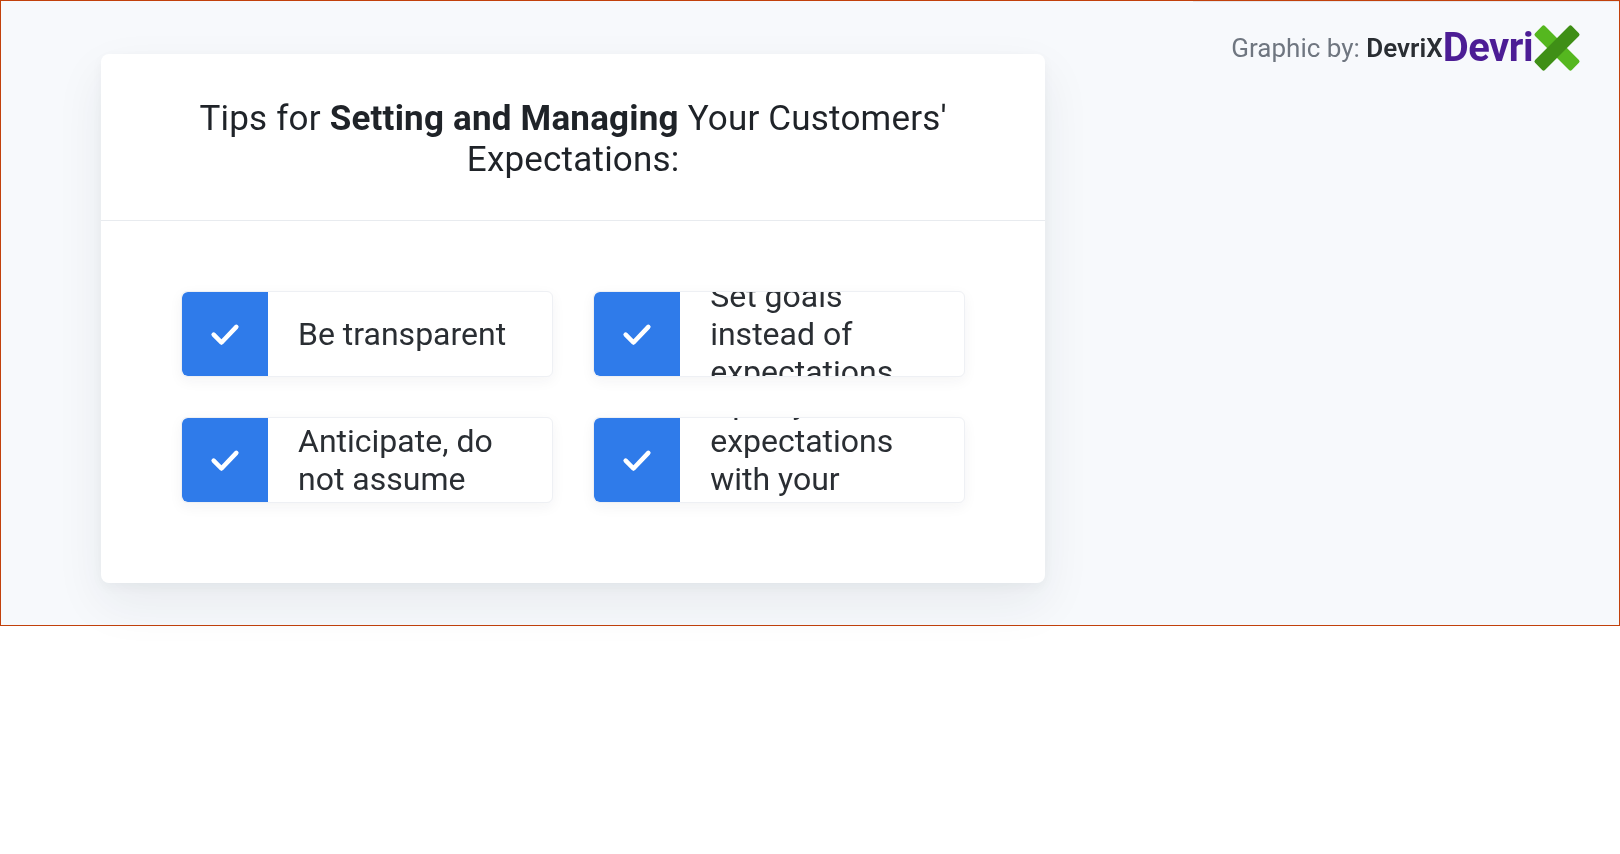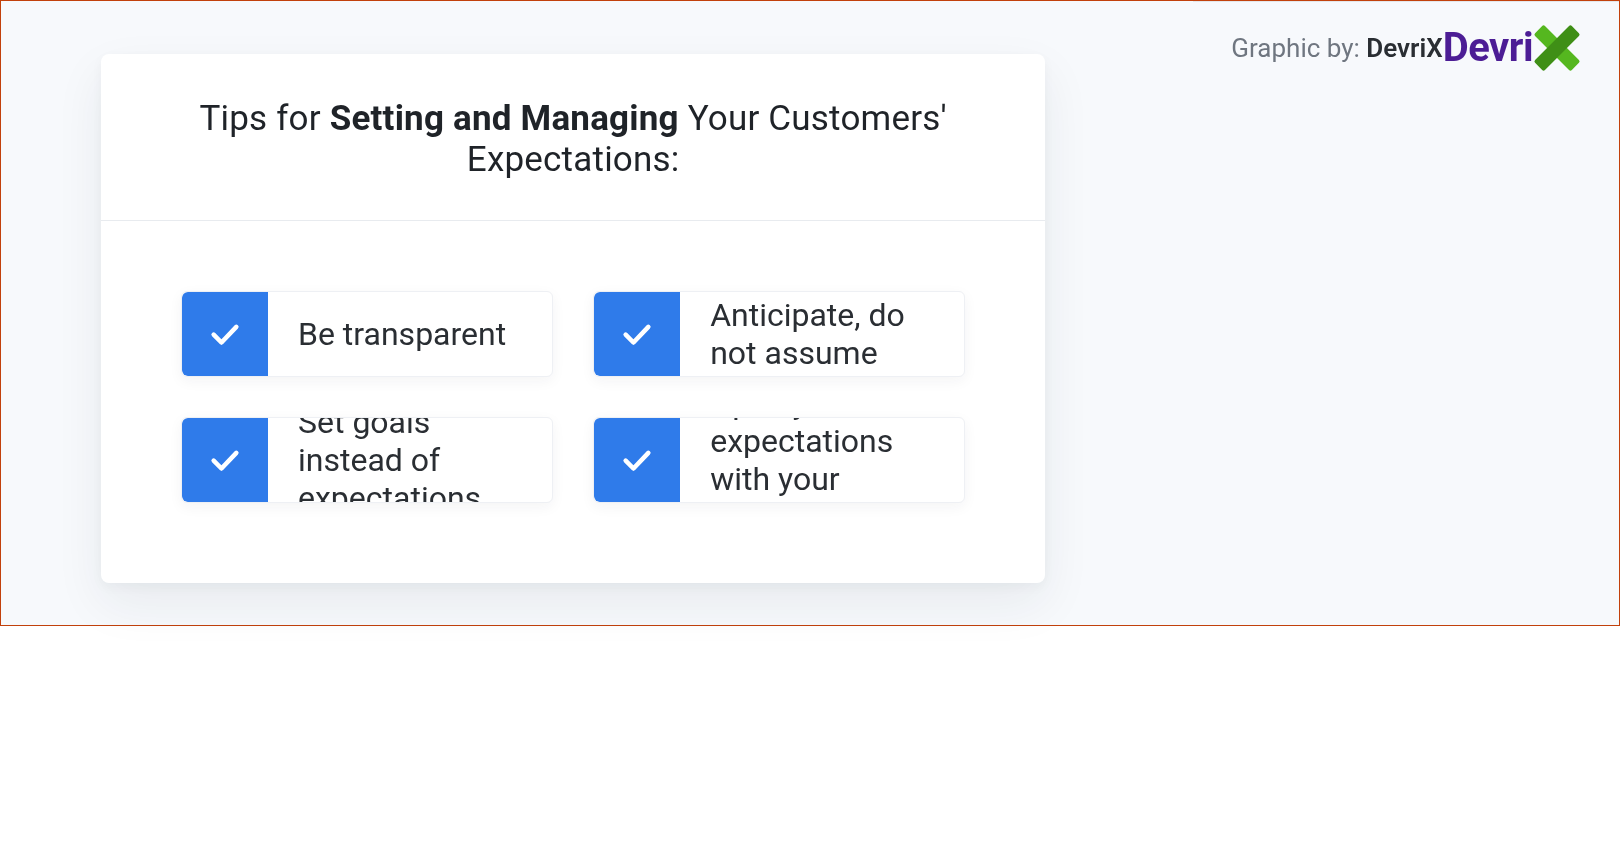--- a/index.html
+++ b/index.html
@@ -152,30 +152,30 @@
           </div>
           <div class="tip-label">Be transparent</div>
         </div>
 
         <div class="tip">
           <div class="tip-check">
             <svg viewBox="0 0 24 24" fill="none" stroke="#ffffff" stroke-width="3.2" stroke-linecap="round" stroke-linejoin="round">
                 <polyline points="4 12.5 9.5 18 20 7"></polyline>
               </svg>
           </div>
-          <div class="tip-label">Anticipate, do not assume</div>
+          <div class="tip-label">Set goals instead of expectations</div>
         </div>
 
         <div class="tip">
           <div class="tip-check">
             <svg viewBox="0 0 24 24" fill="none" stroke="#ffffff" stroke-width="3.2" stroke-linecap="round" stroke-linejoin="round">
                 <polyline points="4 12.5 9.5 18 20 7"></polyline>
               </svg>
           </div>
-          <div class="tip-label">Set goals instead of expectations</div>
+          <div class="tip-label">Anticipate, do not assume</div>
         </div>
 
         <div class="tip">
           <div class="tip-check">
             <svg viewBox="0 0 24 24" fill="none" stroke="#ffffff" stroke-width="3.2" stroke-linecap="round" stroke-linejoin="round">
                 <polyline points="4 12.5 9.5 18 20 7"></polyline>
               </svg>
           </div>
           <div class="tip-label">Openly expectations with your audience</div>
         </div>

